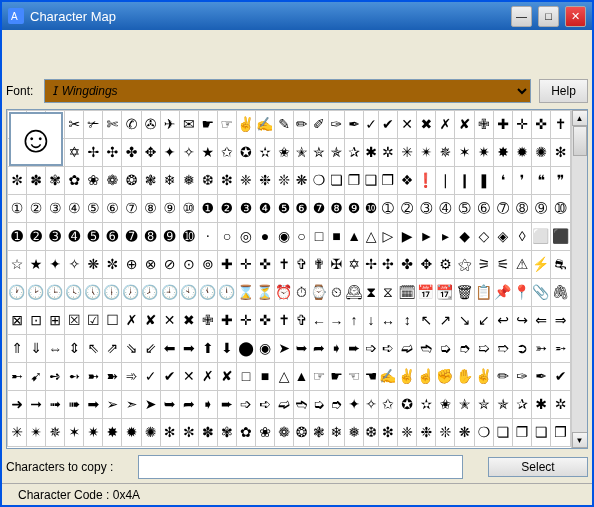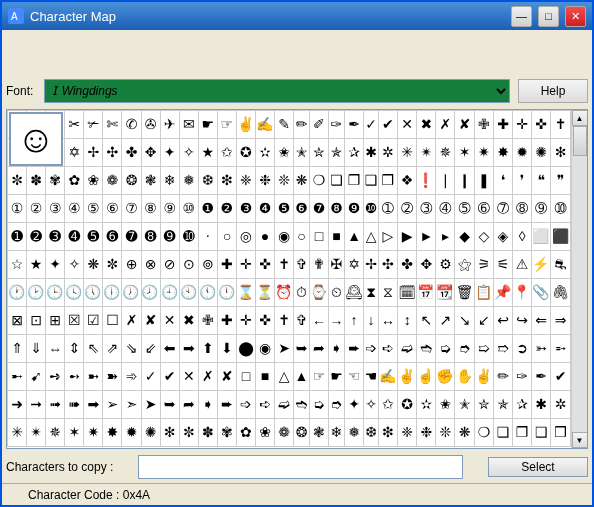--- a/index.html
+++ b/index.html
@@ -77,28 +77,28 @@
     .font-label {
       font-size: 12px;
       width: 30px;
       flex-shrink: 0;
     }
 
     .font-select {
       flex: 1;
       height: 24px;
       border: 1px solid #7f9db9;
-      background: #15803d;
+      background: #a16207;
       font-size: 12px;
       padding: 2px 4px;
       font-style: italic;
     }
 
     .help-btn {
-      width: 70px;
+      width: 49px;
       height: 24px;
       border: 1px solid #aaa;
       background: linear-gradient(to bottom, #f5f5f5, #dcdcdc);
       cursor: pointer;
       font-size: 12px;
     }
 
     .char-grid-container {
       flex: 1;
       border: 1px solid #7f9db9;
@@ -222,21 +222,21 @@
       width: 13px;
       height: 13px;
     }
 
     .status-bar {
       height: 22px;
       border-top: 1px solid #aaa;
       background: #ece9d8;
       display: flex;
       align-items: center;
-      padding: 0 26px;
+      padding: 0 16px;
       font-size: 12px;
       flex-shrink: 0;
     }
 
     .grid-area {
       display: flex;
       flex: 1;
       position: relative;
     }
   </style>

